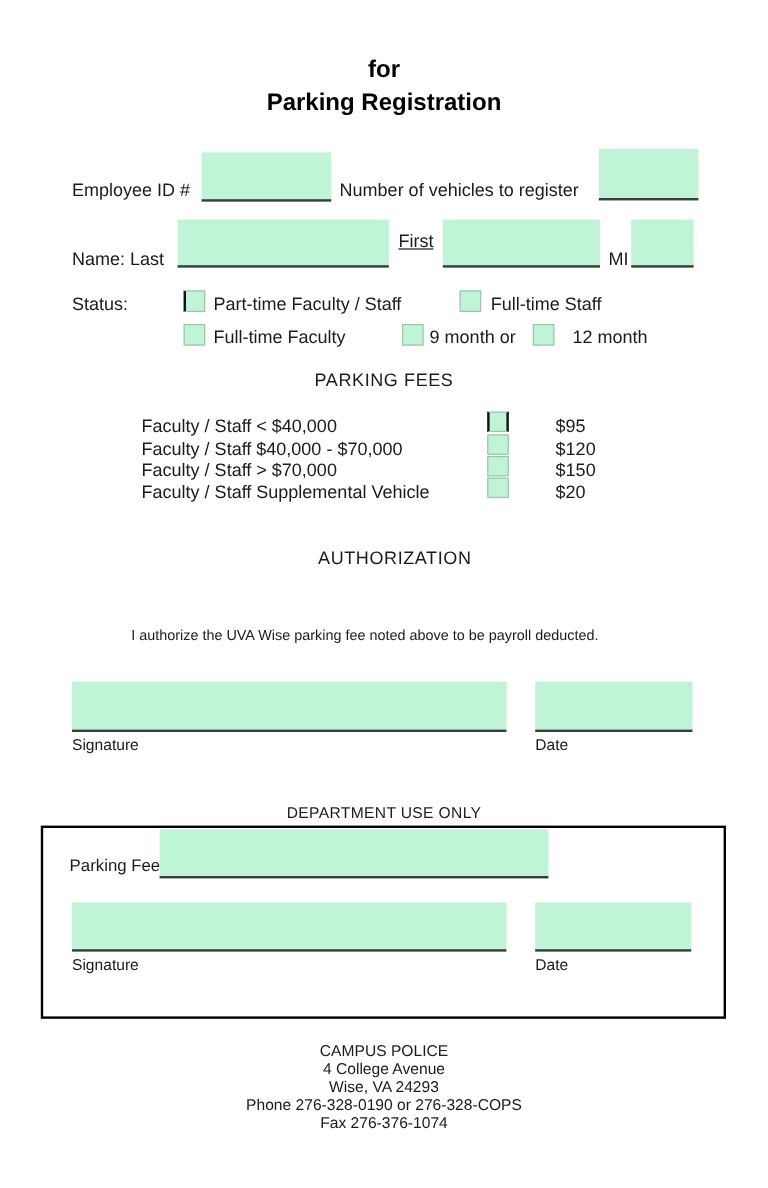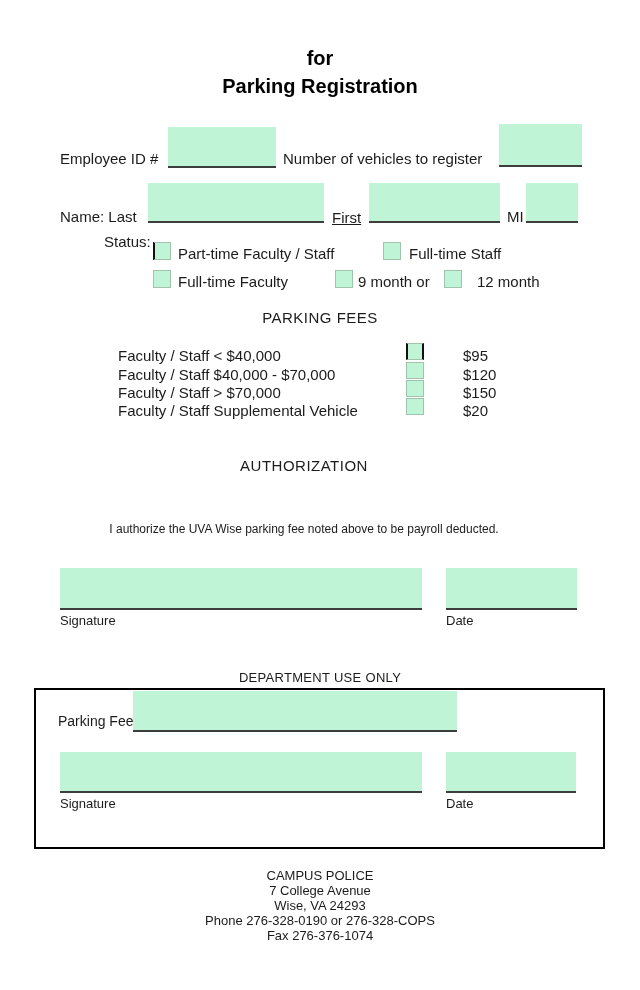--- a/index.html
+++ b/index.html
@@ -57,24 +57,24 @@
 
   <div class="field" style="left:168px; top:127px; width:108px; height:41px;"></div>
   <div class="field" style="left:499px; top:124px; width:83px; height:43px;"></div>
   <span class="lbl" style="left:60px; top:149px;">Employee ID #</span>
   <span class="lbl" style="left:283px; top:149px;">Number of vehicles to register</span>
 
   <div class="field" style="left:148px; top:183px; width:176px; height:40px;"></div>
   <div class="field" style="left:369px; top:183px; width:131px; height:40px;"></div>
   <div class="field" style="left:526px; top:183px; width:52px; height:40px;"></div>
   <span class="lbl" style="left:60px; top:207px;">Name: Last</span>
-  <span class="lbl" style="left:332px; top:208px;text-decoration:underline;">First</span>
+  <span class="lbl" style="left:332px; top:192px;text-decoration:underline;">First</span>
   <span class="lbl" style="left:507px; top:207px;">MI</span>
 
-  <span class="lbl" style="left:60px; top:232px;margin-left:44px;">Status:</span>
+  <span class="lbl" style="left:60px; top:244px;">Status:</span>
 
   <div class="cb cb-dark-l" style="left:153px; top:242px;"></div>
   <span class="lbl" style="left:178px; top:244px;">Part-time Faculty / Staff</span>
 
   <div class="cb" style="left:383px; top:242px;"></div>
   <span class="lbl" style="left:409px; top:244px;">Full-time Staff</span>
 
   <div class="cb" style="left:153px; top:270px;"></div>
   <span class="lbl" style="left:178px; top:272px;">Full-time Faculty</span>
 
@@ -100,40 +100,40 @@
     <span class="fee-label">Faculty / Staff &gt; $70,000</span>
     <div class="cb fee-cb"></div>
     <span class="fee-price">$150</span>
   </div>
   <div class="fee-row" style="top:401px;">
     <span class="fee-label">Faculty / Staff Supplemental Vehicle</span>
     <div class="cb fee-cb"></div>
     <span class="fee-price">$20</span>
   </div>
 
-  <div class="auth-center section-heading" style="top:457px;">AUTHORIZATION</div>
+  <div class="auth-center section-heading" style="top:457px;padding-left:25px;">AUTHORIZATION</div>
   <div class="auth-center" style="top:522px; font-size:12px;">I authorize the UVA Wise parking fee noted above to be payroll deducted.</div>
 
   <div class="field" style="left:60px; top:568px; width:362px; height:42px;"></div>
   <div class="field" style="left:446px; top:568px; width:131px; height:42px;"></div>
   <span class="sm" style="left:60px; top:613px;">Signature</span>
   <span class="sm" style="left:446px; top:613px;">Date</span>
 
   <div class="center" style="top:670px; font-size:13px; letter-spacing:0.3px;">DEPARTMENT USE ONLY</div>
   <div class="dept-box"></div>
 
   <span class="lbl" style="left:58px; top:712px; font-size:14px;">Parking Fee</span>
   <div class="field" style="left:133px; top:691px; width:324px; height:41px;"></div>
 
   <div class="field" style="left:60px; top:752px; width:362px; height:41px;"></div>
   <div class="field" style="left:446px; top:752px; width:130px; height:41px;"></div>
   <span class="sm" style="left:60px; top:796px;">Signature</span>
   <span class="sm" style="left:446px; top:796px;">Date</span>
 
   <div class="center footer-block">
     <div>CAMPUS POLICE</div>
-    <div>7 College Avenue</div>
+    <div>4 College Avenue</div>
     <div>Wise, VA 24293</div>
     <div>Phone 276-328-0190 or 276-328-COPS</div>
     <div>Fax 276-376-1074</div>
   </div>
 
 </div>
 
 </body></html>

